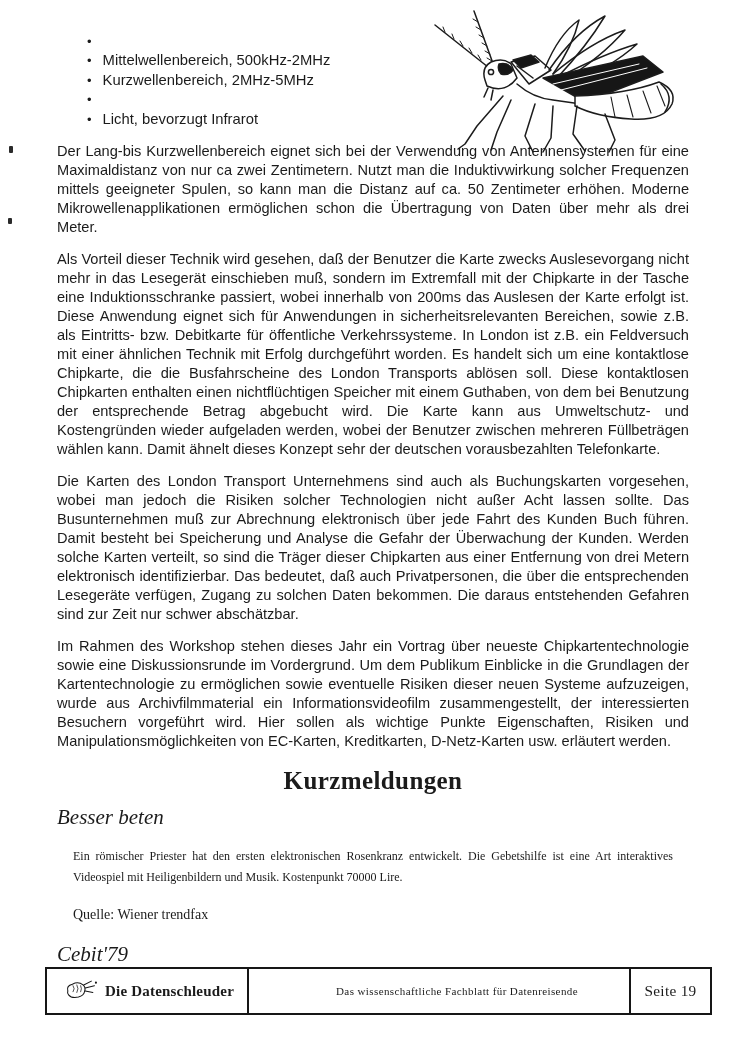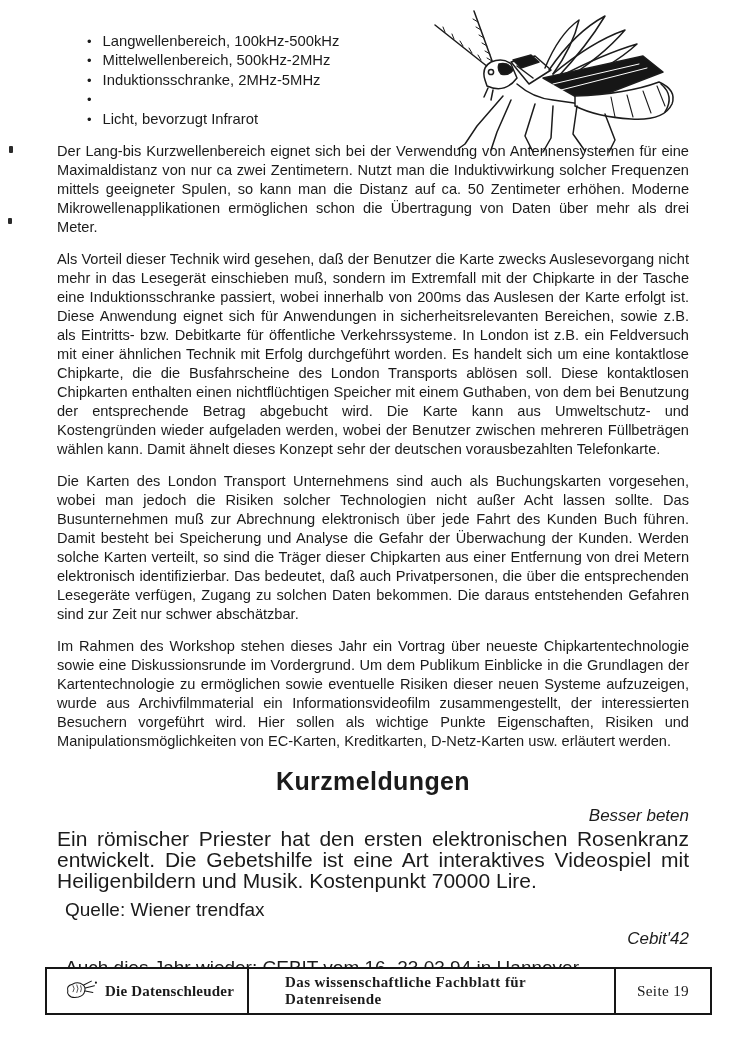--- a/index.html
+++ b/index.html
@@ -13,41 +13,41 @@
     margin:0 auto;
   }
   .content{position:absolute;left:57px;top:0;width:632px;}
   
   .bullets{list-style:none;margin:32px 0 10px 30px;padding:0;}
   .bullets li{display:flex;gap:11px;font-size:14.8px;line-height:19.4px;}
   .bullet-dot{flex:0 0 auto;font-size:13px;line-height:19.4px;}
   
   .para{font-size:14.6px;line-height:19px;text-align:justify;margin:13px 0 9px 0;}
   
-  .serif{font-family:Liberation Sans, sans-serif;}
+  .serif{font-family:Liberation Serif, serif;}
   .k-title{text-align:center;font-weight:700;font-size:25px;letter-spacing:.4px;margin:16px 0 10px;}
-  .k-sub{text-align:right;font-style:italic;font-size:17px;margin:7px 0 2px;}
-  .k-body{font-size:21px;line-height:21px;text-align:justify;margin:0;}
-  .k-line{font-size:19px;line-height:21.5px;margin:8px;}
+  .k-sub{text-align:left;font-style:italic;font-size:21px;margin:7px 0 2px;}
+  .k-body{font-size:12px;line-height:21px;text-align:justify;margin:16px;}
+  .k-line{font-size:14px;line-height:21.5px;margin:16px;}
   
   .grasshopper{position:absolute;left:425px;top:0;width:276px;height:154px;}
   
   .speck{position:absolute;background:#2a2a2a;border-radius:1px;}
   .speck.s1{left:9px;top:146px;width:4px;height:7px;}
   .speck.s2{left:8px;top:218px;width:4px;height:6px;}
   
   .footer-bar{
     position:absolute;left:45px;top:967px;width:663px;height:44px;
     border:2.5px solid #161616;display:flex;align-items:stretch;
     font-family:"Liberation Serif","DejaVu Serif",serif;background:#fff;
   }
   .cell{display:flex;align-items:center;}
   .logo-cell{width:174px;gap:3px;padding:2px 13px;border-right:2.5px solid #161616;justify-content:flex-end;}
-  .mid-cell{flex:1;justify-content:center;font-weight:700;font-size:15px;letter-spacing:.4px;border-right:2.5px solid #161616;margin-left:36px;}
-  .page-cell{width:94px;justify-content:center;font-size:15.3px;letter-spacing:.3px;text-align:right;}
+  .mid-cell{flex:1;justify-content:center;font-weight:400;font-size:11px;letter-spacing:.4px;border-right:2.5px solid #161616;margin-left:36px;}
+  .page-cell{width:79px;justify-content:center;font-size:15.3px;letter-spacing:.3px;text-align:right;}
   .blackletter{font-weight:700;font-size:15px;letter-spacing:.2px;white-space:nowrap;}
   .logo-icon{flex:0 0 auto;}
 </style>
 </head>
 <body>
 
 <div class="page">
 
   <svg class="grasshopper" viewBox="0 0 276 154" aria-hidden="true">
     <g stroke="#1c1c1c" stroke-width="1.5" fill="none" stroke-linecap="round" stroke-linejoin="round">
@@ -90,29 +90,28 @@
   </svg>
 
   <div class="speck s1"></div>
   <div class="speck s2"></div>
 
   <div class="content">
 
     <ul class="bullets">
       <li>
         <span class="bullet-dot">•</span>
-        <span>Langwellenbereich, 100kHz-500kHz</span>
       </li>
       <li>
         <span class="bullet-dot">•</span>
         <span>Mittelwellenbereich, 500kHz-2MHz</span>
       </li>
       <li>
         <span class="bullet-dot">•</span>
-        <span>Induktionsschranke, 2MHz-5MHz</span>
+        <span>Kurzwellenbereich, 2MHz-5MHz</span>
       </li>
       <li>
         <span class="bullet-dot">•</span>
       </li>
       <li>
         <span class="bullet-dot">•</span>
         <span>Licht, bevorzugt Infrarot</span>
       </li>
     </ul>
 
@@ -121,21 +120,21 @@
     <p class="para">Die Karten des London Transport Unternehmens sind auch als Buchungskarten vorgesehen, wobei man jedoch die Risiken solcher Technologien nicht außer Acht lassen sollte. Das Busunternehmen muß zur Abrechnung elektronisch über jede Fahrt des Kunden Buch führen. Damit besteht bei Speicherung und Analyse die Gefahr der Überwachung der Kunden. Werden solche Karten verteilt, so sind die Träger dieser Chipkarten aus einer Entfernung von drei Metern elektronisch identifizierbar. Das bedeutet, daß auch Privatpersonen, die über die entsprechenden Lesegeräte verfügen, Zugang zu solchen Daten bekommen. Die daraus entstehenden Gefahren sind zur Zeit nur schwer abschätzbar.</p>
     <p class="para">Im Rahmen des Workshop stehen dieses Jahr ein Vortrag über neueste Chipkartentechnologie sowie eine Diskussionsrunde im Vordergrund. Um dem Publikum Einblicke in die Grundlagen der Kartentechnologie zu ermöglichen sowie eventuelle Risiken dieser neuen Systeme aufzuzeigen, wurde aus Archivfilmmaterial ein Informationsvideofilm zusammengestellt, der interessierten Besuchern vorgeführt wird. Hier sollen als wichtige Punkte Eigenschaften, Risiken und Manipulationsmöglichkeiten von EC-Karten, Kreditkarten, D-Netz-Karten usw. erläutert werden.</p>
 
     <div class="serif">
       <div class="k-title">Kurzmeldungen</div>
 
       <div class="k-sub">Besser beten</div>
       <p class="k-body">Ein römischer Priester hat den ersten elektronischen Rosenkranz entwickelt. Die Gebetshilfe ist eine Art interaktives Videospiel mit Heiligenbildern und Musik. Kostenpunkt 70000 Lire.</p>
       <p class="k-line">Quelle: Wiener trendfax</p>
 
-      <div class="k-sub">Cebit'42</div>
+      <div class="k-sub">Cebit'79</div>
       <p class="k-line">Auch dies Jahr wieder: CEBIT vom 16.-23.03.94 in Hannover</p>
     </div>
 
   </div>
 
   <div class="footer-bar">
     <div class="cell logo-cell">
       <svg class="logo-icon" width="38" height="26" viewBox="0 0 50 30" aria-hidden="true">
         <g stroke="#161616" stroke-width="1.4" fill="none" stroke-linecap="round">
           <path d="M5 15 Q3 8 11 6 Q19 2 25 7 Q29 10 27 16 Q26 21 19 23 Q10 25 6 20 Q4 18 5 15 Z" fill="#ffffff"></path>

